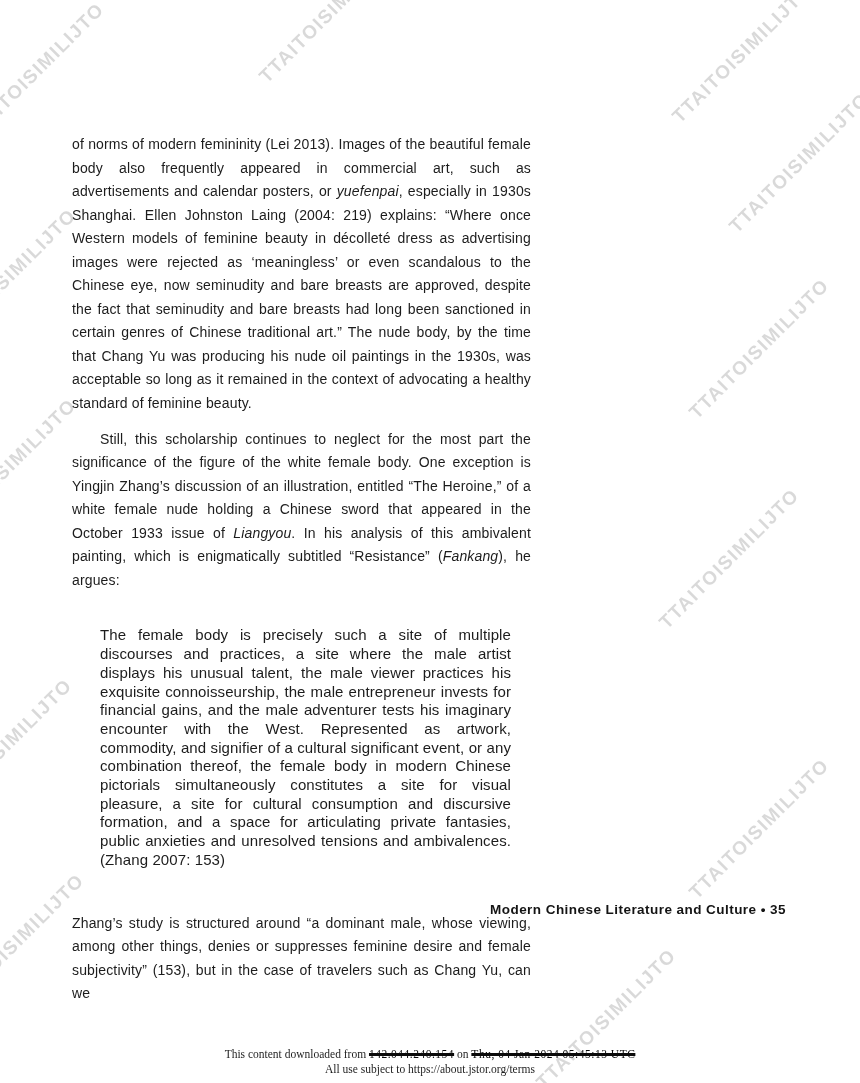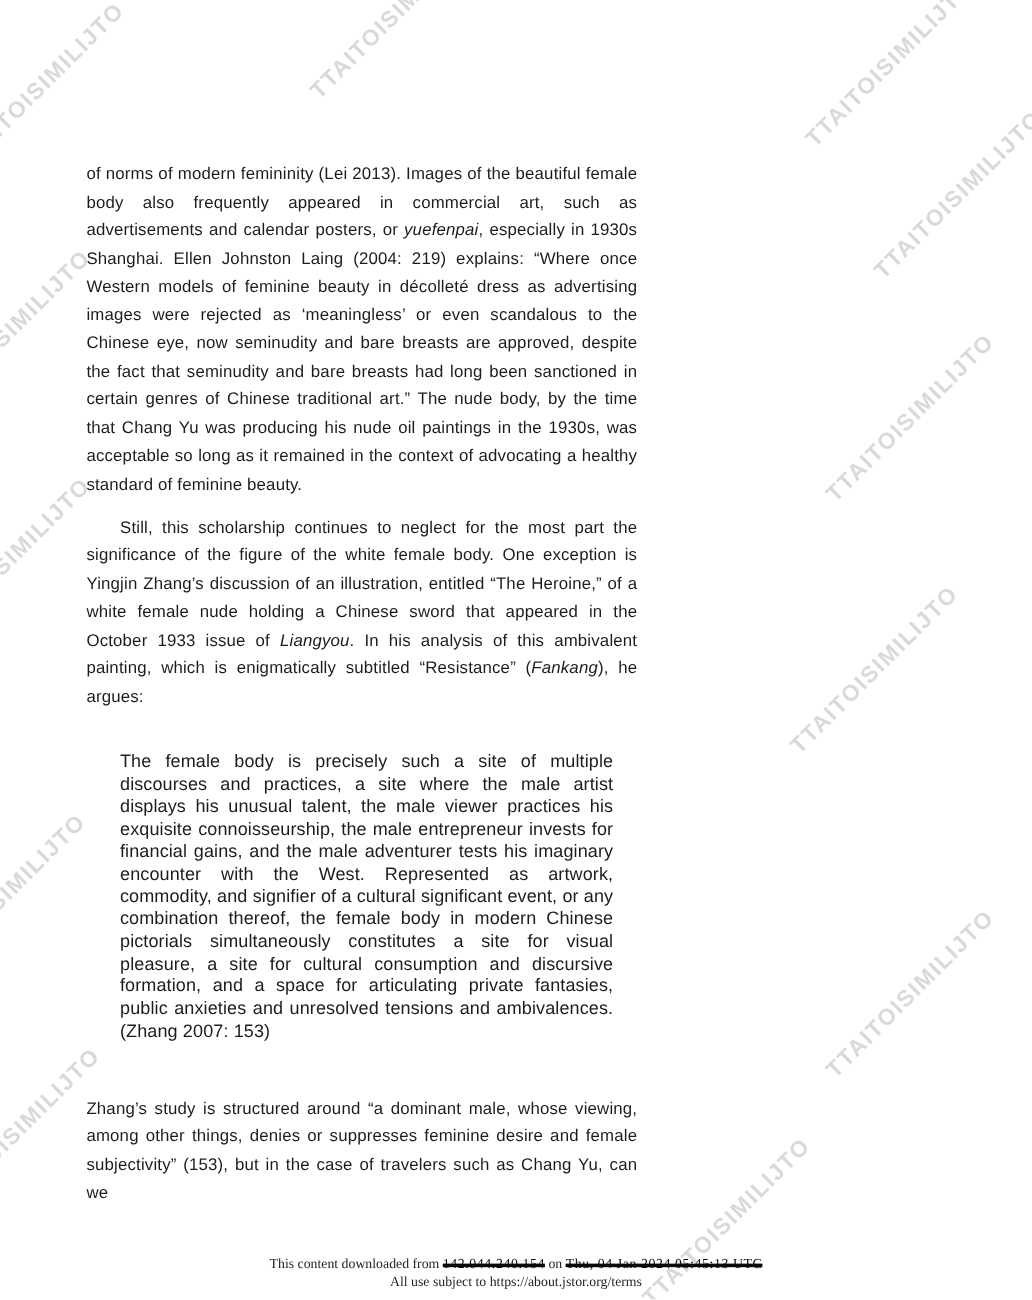--- a/index.html
+++ b/index.html
@@ -66,20 +66,21 @@
   <span class="wm wm11">TTAITOISIMILIJTO</span>
   <span class="wm wm12">TTAITOISIMILIJTO</span>
 
   <main class="content" id="body-text">
       <p class="para"><span>of norms of modern femininity (Lei 2013). Images of the beautiful female body also frequently appeared in commercial art, such as advertisements and calendar posters, or </span><span class="italic">yuefenpai</span><span>, especially in 1930s Shanghai. Ellen Johnston Laing (2004: 219) explains: “Where once Western models of feminine beauty in décolleté dress as advertising images were rejected as ‘meaningless’ or even scandalous to the Chinese eye, now seminudity and bare breasts are approved, despite the fact that seminudity and bare breasts had long been sanctioned in certain genres of Chinese traditional art.” The nude body, by the time that Chang Yu was producing his nude oil paintings in the 1930s, was acceptable so long as it remained in the context of advocating a healthy standard of feminine beauty.</span></p>
       <p class="para indent"><span>Still, this scholarship continues to neglect for the most part the significance of the figure of the white female body. One exception is Yingjin Zhang’s discussion of an illustration, entitled “The Heroine,” of a white female nude holding a Chinese sword that appeared in the October 1933 issue of </span><span class="italic">Liangyou</span><span>. In his analysis of this ambivalent painting, which is enigmatically subtitled “Resistance” (</span><span class="italic">Fankang</span><span>), he argues:</span></p>
       <blockquote class="quote"><span>The female body is precisely such a site of multiple discourses and practices, a site where the male artist displays his unusual talent, the male viewer practices his exquisite connoisseurship, the male entrepreneur invests for financial gains, and the male adventurer tests his imaginary encounter with the West. Represented as artwork, commodity, and signifier of a cultural significant event, or any combination thereof, the female body in modern Chinese pictorials simultaneously constitutes a site for visual pleasure, a site for cultural consumption and discursive formation, and a space for articulating private fantasies, public anxieties and unresolved tensions and ambivalences. (Zhang 2007: 153)</span></blockquote>
       <p class="para"><span>Zhang’s study is structured around “a dominant male, whose viewing, among other things, denies or suppresses feminine desire and female subjectivity” (153), but in the case of travelers such as Chang Yu, can we</span></p>
     </main>
 
+  <div class="running-footer">Modern Chinese Literature and Culture • 35</div>
 
   <div class="jstor-footer">
     <div>
       <span>This content downloaded from </span><span class="redacted">142.044.240.154</span><span> on </span><span class="redacted">Thu, 04 Jan 2024 05:45:13 UTC</span>
     </div>
     <div>
       <span>All use subject to </span><span>https://about.jstor.org/terms</span>
     </div>
   </div>
 

